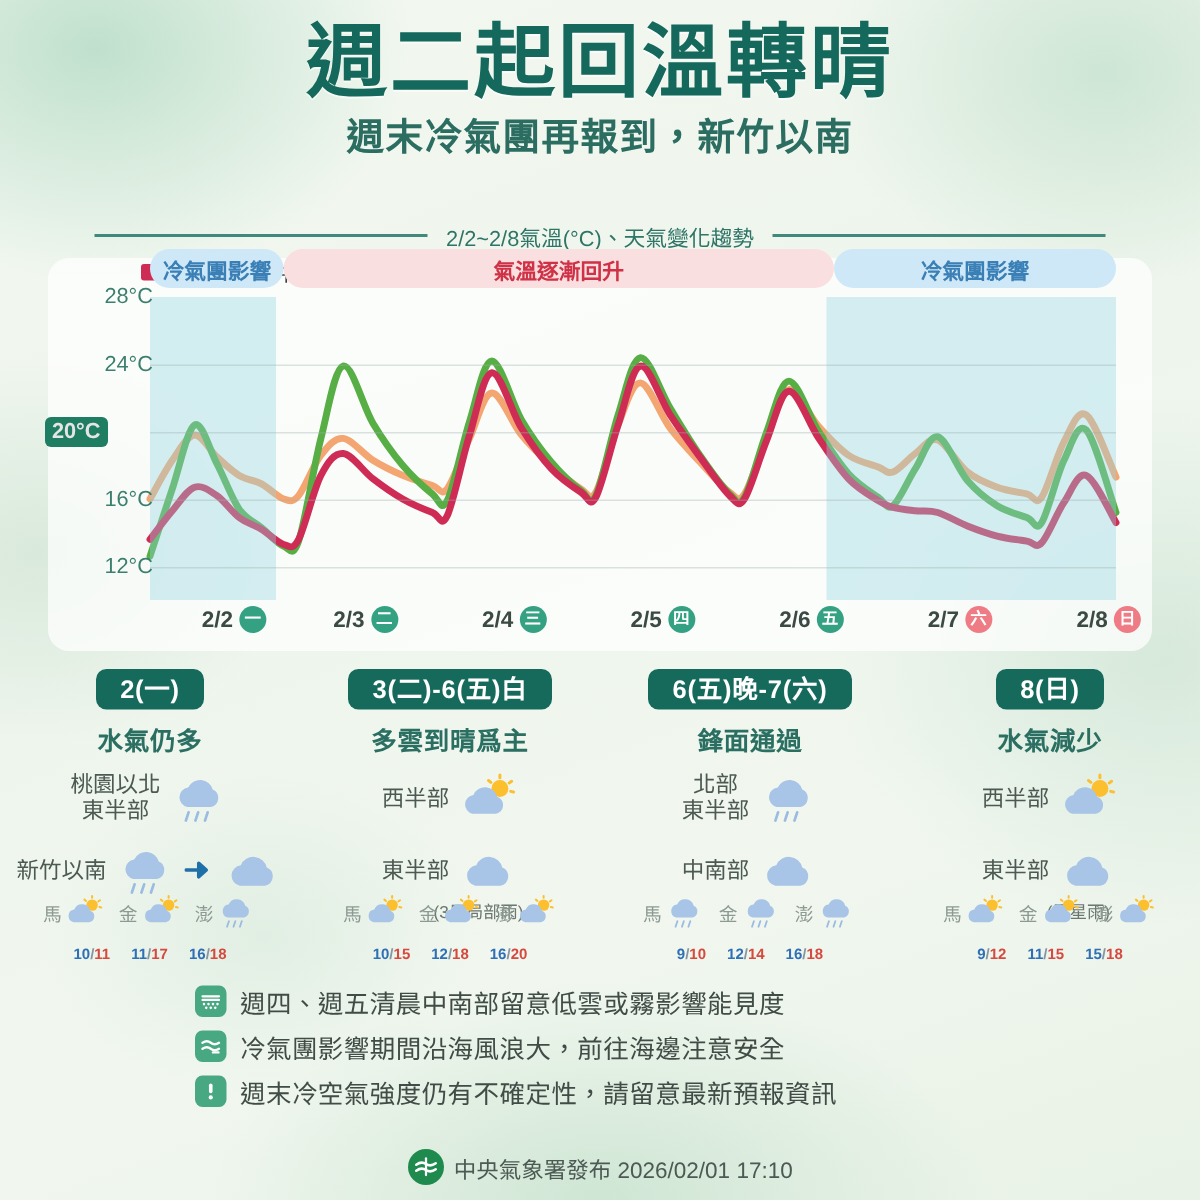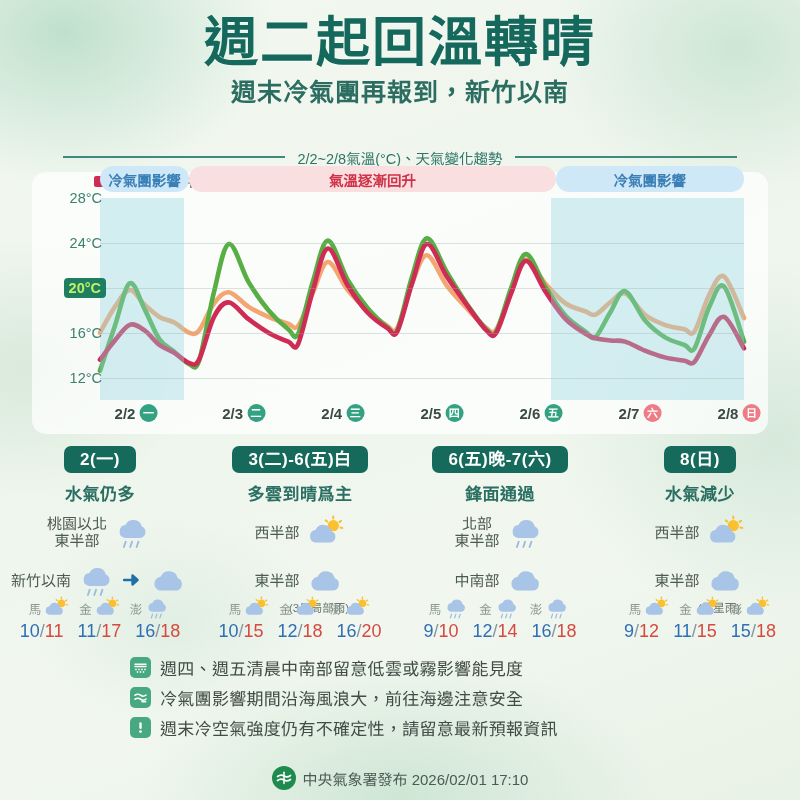--- a/index.html
+++ b/index.html
@@ -54,22 +54,22 @@
   .plot{position:absolute;left:68px;top:26px;width:644px;height:202px;}
   .band{position:absolute;top:0;bottom:0;}
   .band.cold{background:rgba(146,213,226,.38);}
   .gl{position:absolute;left:0;width:100%;height:1px;background:rgba(155,175,168,.35);}
   .ylab{
     position:absolute;right:642px;transform:translateY(-50%);
     font-size:14.5px;color:#3d7f6f;white-space:nowrap;text-align:right;
     width:60px;
   }
   .ylab.hl{
-    color:#bef264;background:#1f7d62;border-radius:4px;padding:2px 5px;
-    right:638px;width:auto;font-weight:bold;
+    color:#e5e5e5;background:#1f7d62;border-radius:4px;padding:2px 5px;
+    right:672px;width:auto;font-weight:bold;
   }
   svg.curves{position:absolute;left:0;top:0;width:644px;height:202px;overflow:visible;}
 
   
   .pills{position:absolute;left:68px;top:-6px;width:644px;height:26px;}
   .pill{
     position:absolute;height:26px;border-radius:13px;display:flex;align-items:center;
     justify-content:center;font-size:14.5px;font-weight:bold;white-space:nowrap;
   }
   .pill.blue{background:#cfe8f8;color:#3a7fb5;}
@@ -103,21 +103,21 @@
   }
   .prow .rlab{font-size:15px;color:#4d5a54;line-height:1.15;text-align:right;white-space:nowrap;}
   .prow .rlab.two{text-align:center;}
   .note-sm{font-size:11.5px;color:#6a7670;margin-top:-2px;}
 
   
   .islands{position:absolute;left:0;bottom:22px;width:200px;display:flex;justify-content:center;gap:9px;}
   .isl{display:flex;align-items:center;gap:2px;}
   .isl .nm{font-size:12.5px;color:#8d9a93;}
   .temps{position:absolute;left:0;bottom:0;width:200px;display:flex;justify-content:center;gap:14px;}
-  .tp{font-size:18px;font-weight:normal;white-space:nowrap;}
+  .tp{font-size:10px;font-weight:bold;white-space:nowrap;}
   .tp .lo{color:#2f6fb5;}
   .tp .sep{color:#8795a0;}
   .tp .hi{color:#d6493f;}
 
   
   .notes{position:absolute;left:130px;top:652px;width:560px;}
   .nrow{display:flex;align-items:center;gap:9px;height:30px;}
   .nico{
     width:21px;height:21px;border-radius:5px;background:#48a882;flex:0 0 21px;
     display:flex;align-items:center;justify-content:center;
@@ -181,21 +181,21 @@
         <div class="gl" style="top: 44.8889px;"></div>
         <div class="ylab" style="top: 44.8889px;">24°C</div>
         <div class="gl" style="top: 89.7778px;"></div>
         <div class="ylab hl" style="top: 89.7778px;">20°C</div>
         <div class="gl" style="top: 134.667px;"></div>
         <div class="ylab" style="top: 134.667px;">16°C</div>
         <div class="gl" style="top: 179.556px;"></div>
         <div class="ylab" style="top: 179.556px;">12°C</div>
       </div>
     <div class="xaxis" id="xaxis">
-        <div class="xt" style="left: 36px; align-items: flex-end;">
+        <div class="xt" style="left: 56px; align-items: flex-end;">
           <span>2/2</span>
           <span class="dow wk">一</span>
         </div>
         <div class="xt" style="left: 143.662px;">
           <span>2/3</span>
           <span class="dow wk">二</span>
         </div>
         <div class="xt" style="left: 242.738px;">
           <span>2/4</span>
           <span class="dow wk">三</span>

